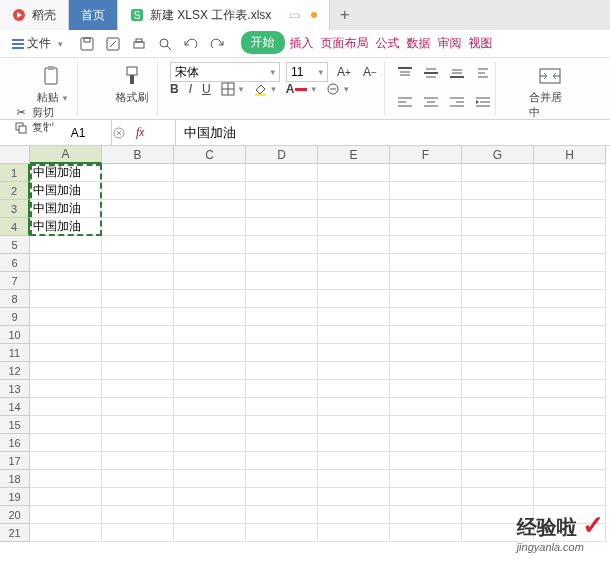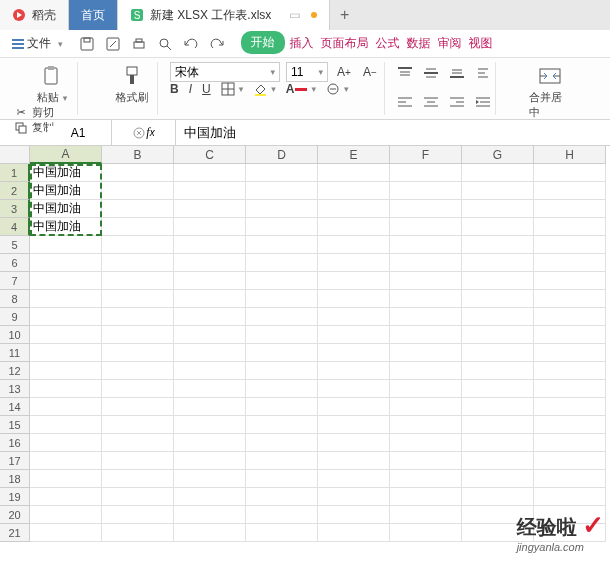--- a/index.html
+++ b/index.html
@@ -46,21 +46,21 @@
   .fmt-row span { cursor:pointer; display:inline-flex; align-items:center; }
 
   .align-group { display:flex; flex-direction:column; justify-content:space-around; gap:4px; }
   .align-row { display:flex; gap:10px; }
   .align-btn { width:16px; height:14px; cursor:pointer; }
 
   
   .fxbar { height: 26px; display:flex; align-items:stretch; border-bottom: 1px solid #d0d0d0; background:#fff; }
   .namebox { width: 112px; display:flex; align-items:center; justify-content:center; border-right:1px solid #d0d0d0; position:relative;padding-left:45px; }
   .namebox input { width: 90%; border:none; text-align:center; font-size:12px; outline:none; }
-  .fx-icons { width: 64px; display:flex; align-items:center; justify-content:center; border-right:1px solid #d0d0d0; color:#000000; }
+  .fx-icons { width: 64px; display:flex; align-items:center; justify-content:flex-start; gap:10px; border-right:1px solid #d0d0d0; color:#7f1d1d; }
   .formula { flex:1; display:flex; align-items:center; padding: 0 8px; }
   .formula input { width:100%; border:none; outline:none; font-size:13px; }
 
   
   .grid-wrap { position:relative; }
   .colhdr { display:flex; height:18px; }
   .corner { width:30px; border:1px solid #ccc; background:#f3f3f3; border-left:none; border-top:none; }
   .ch { width:72px; border-right:1px solid #ccc; border-bottom:1px solid #ccc; background:#f3f3f3; display:flex; align-items:center; justify-content:center; color:#555; }
   .ch.sel { background:#dfe8cc; border-bottom:2px solid #2f7d32; }
   .rows { }

